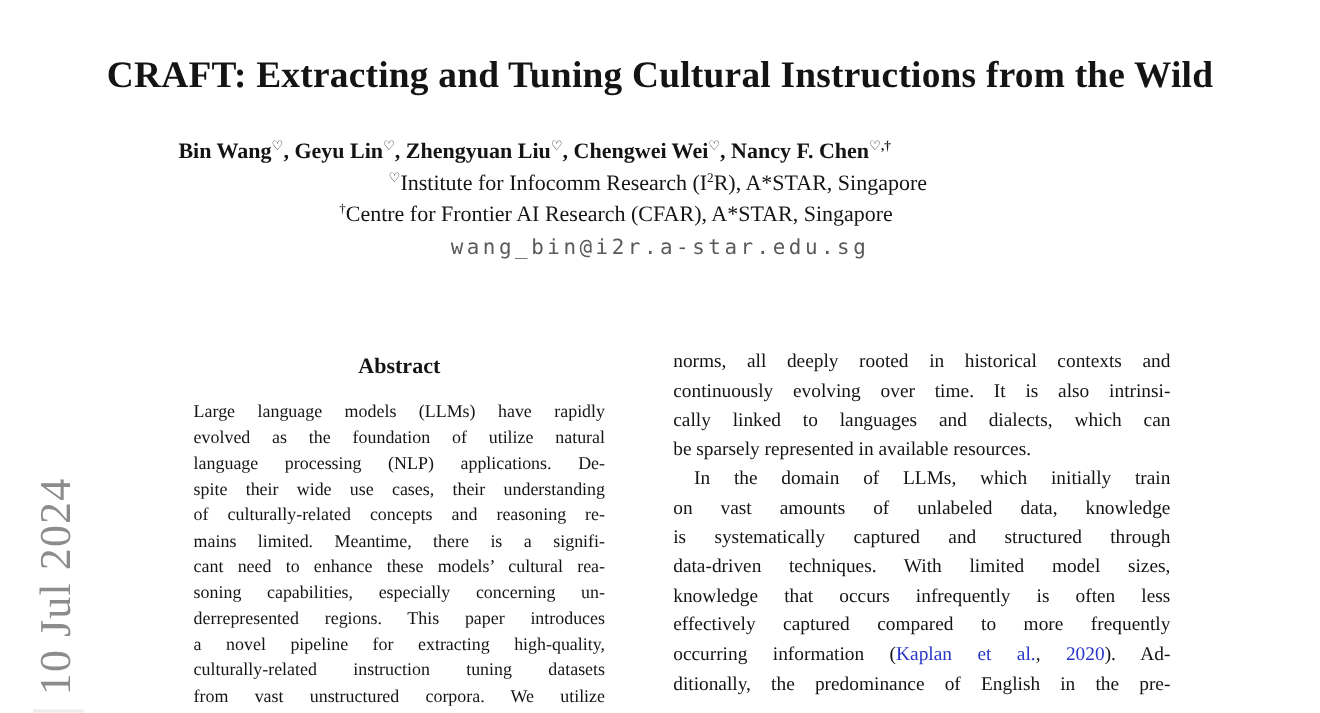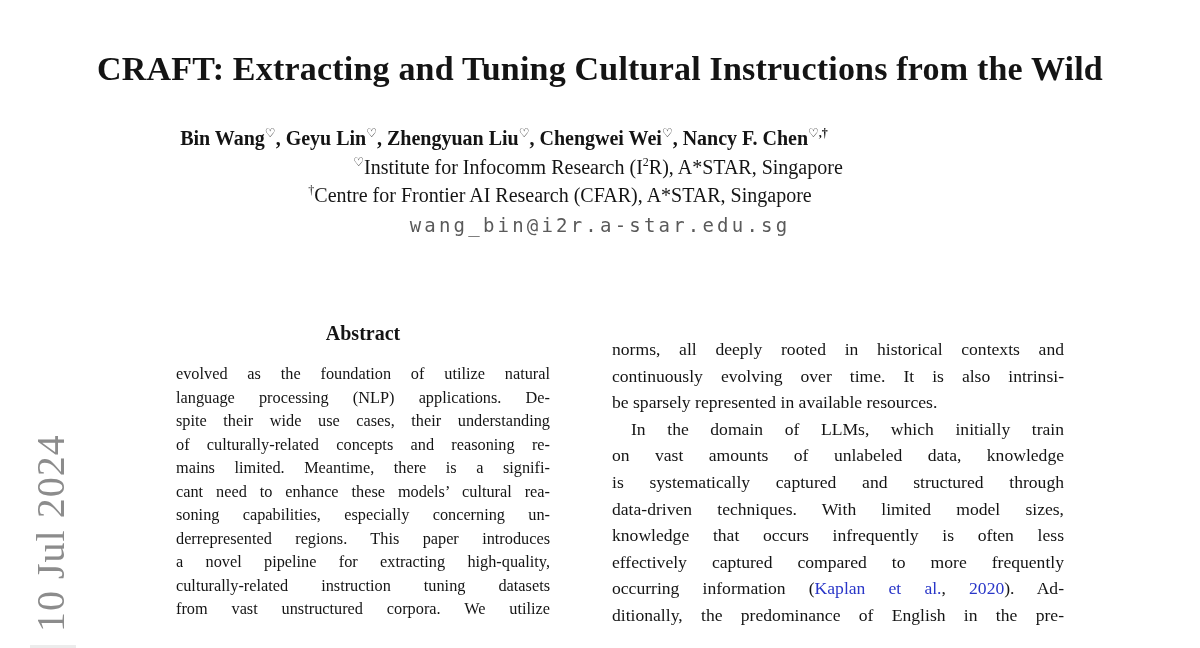--- a/index.html
+++ b/index.html
@@ -33,35 +33,35 @@
   }
 
   
   .header { position: absolute; left: 0; top: 0; width: 1200px; text-align: center; }
   .title {
     position: absolute; left: 0; top: 50px; width: 1200px;
     font-size: 34px; font-weight: bold; letter-spacing: 0.2px;
   }
   .authors {
     position: absolute; left: 0; top: 127px; width: 972px;
-    font-size: 20px; font-weight: bold; margin-left: 18px;
+    font-size: 20px; font-weight: bold;
   }
   .affil1 { position: absolute; left: 0; top: 156px; width: 1196px; font-size: 20px; }
   .affil2 { position: absolute; left: 0; top: 184px; width: 1120px; font-size: 20px; }
   .email {
     position: absolute; left: 0; top: 214px; width: 1200px;
     font-family: "DejaVu Sans Mono", "Liberation Mono", monospace;
     font-size: 19px; letter-spacing: 3.2px;
     color: var(--email, #5a5a5a);
   }
   .sup { vertical-align: super; font-size: 60%; line-height: 0; }
 
   
   .col-left  { position: absolute; left: 176px; top: 322px; width: 374px; }
-  .col-right { position: absolute; left: 612px; top: 336px; width: 452px; }
+  .col-right { position: absolute; left: 612px; top: 315px; width: 452px; }
 
   .abstract-heading {
     text-align: center;
     font-size: 20px; font-weight: bold;
     margin-bottom: 17px;
   }
   .abstract-lines .line {
     font-size: 16.3px;
     line-height: 23.5px;
   }
@@ -90,38 +90,40 @@
     <h1 class="title">CRAFT: Extracting and Tuning Cultural Instructions from the Wild</h1>
     <div class="authors"><span>Bin Wang</span><span class="sup">♡</span><span>, Geyu Lin</span><span class="sup">♡</span><span>, Zhengyuan Liu</span><span class="sup">♡</span><span>, Chengwei Wei</span><span class="sup">♡</span><span>, Nancy F. Chen</span><span class="sup">♡,†</span></div>
     <div class="affil1"><span class="sup">♡</span><span>Institute for Infocomm Research (I</span><span class="sup">2</span><span>R), A*STAR, Singapore</span></div>
     <div class="affil2"><span class="sup">†</span><span>Centre for Frontier AI Research (CFAR), A*STAR, Singapore</span></div>
     <div class="email">wang_bin@i2r.a-star.edu.sg</div>
   </div>
 
   <div class="col-left">
     <h2 class="abstract-heading">Abstract</h2>
     <div class="lines abstract-lines">
+        <div class="line"><span>Large language models (LLMs) have rapidly</span></div>
         <div class="line"><span>evolved as the foundation of utilize natural</span></div>
         <div class="line"><span>language processing (NLP) applications. De-</span></div>
         <div class="line"><span>spite their wide use cases, their understanding</span></div>
         <div class="line"><span>of culturally-related concepts and reasoning re-</span></div>
         <div class="line"><span>mains limited. Meantime, there is a signifi-</span></div>
         <div class="line"><span>cant need to enhance these models’ cultural rea-</span></div>
         <div class="line"><span>soning capabilities, especially concerning un-</span></div>
         <div class="line"><span>derrepresented regions. This paper introduces</span></div>
         <div class="line"><span>a novel pipeline for extracting high-quality,</span></div>
         <div class="line"><span>culturally-related instruction tuning datasets</span></div>
         <div class="line"><span>from vast unstructured corpora. We utilize</span></div>
       </div>
   </div>
 
   <div class="col-right">
     <div class="lines body-lines">
         <div class="line"><span>norms, all deeply rooted in historical contexts and</span></div>
         <div class="line"><span>continuously evolving over time. It is also intrinsi-</span></div>
+        <div class="line"><span>cally linked to languages and dialects, which can</span></div>
         <div class="line last"><span>be sparsely represented in available resources.</span></div>
         <div class="line"><span class="ind"></span><span>In the domain of LLMs, which initially train</span></div>
         <div class="line"><span>on vast amounts of unlabeled data, knowledge</span></div>
         <div class="line"><span>is systematically captured and structured through</span></div>
         <div class="line"><span>data-driven techniques. With limited model sizes,</span></div>
         <div class="line"><span>knowledge that occurs infrequently is often less</span></div>
         <div class="line"><span>effectively captured compared to more frequently</span></div>
         <div class="line"><span>occurring information (</span><span class="cite">Kaplan et al.</span><span>, </span><span class="cite">2020</span><span>). Ad-</span></div>
         <div class="line"><span>ditionally, the predominance of English in the pre-</span></div>
       </div>

